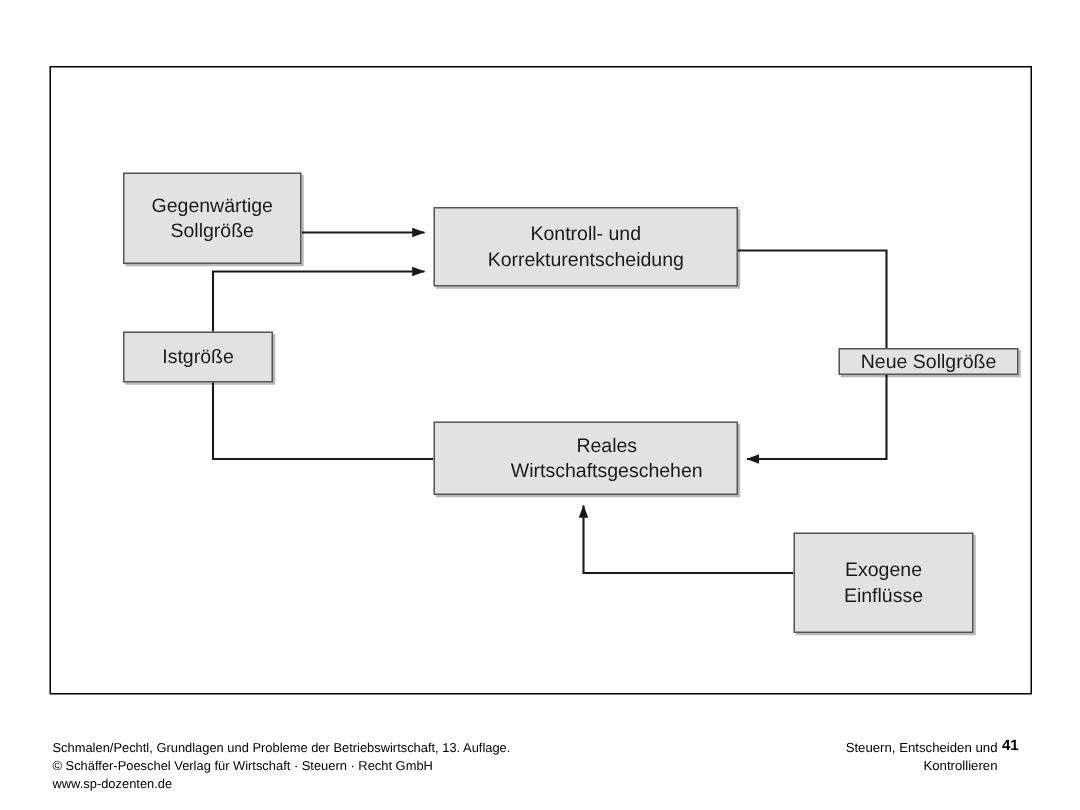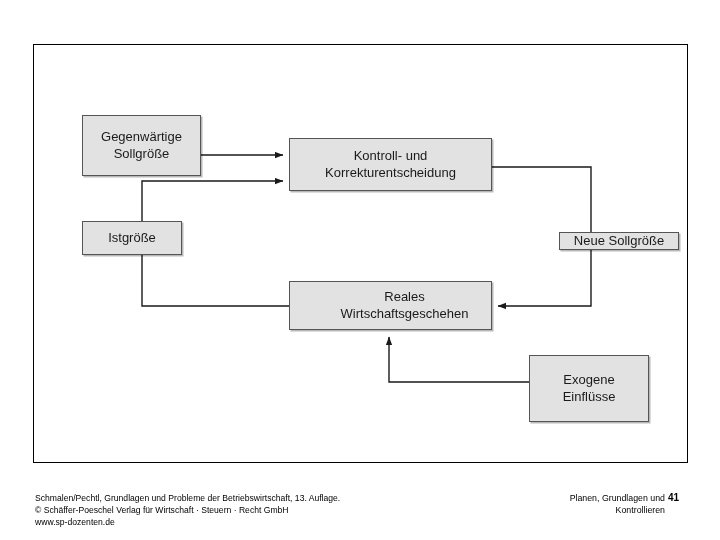--- a/index.html
+++ b/index.html
@@ -146,18 +146,18 @@
   <div class="node" id="node-reales">Reales
 Wirtschaftsgeschehen</div>
 
   <div class="node" id="node-exogene">Exogene
 Einflüsse</div>
 
   <div class="footer-left">Schmalen/Pechtl, Grundlagen und Probleme der Betriebswirtschaft, 13. Auflage.
 © Schäffer-Poeschel Verlag für Wirtschaft · Steuern · Recht GmbH
 www.sp-dozenten.de</div>
 
-  <div class="footer-right">Planen, Grundlagen und
+  <div class="footer-right">Steuern, Entscheiden und
 Kontrollieren</div>
 
   <div class="page-number">41</div>
 
 </div>
 
 </body></html>

